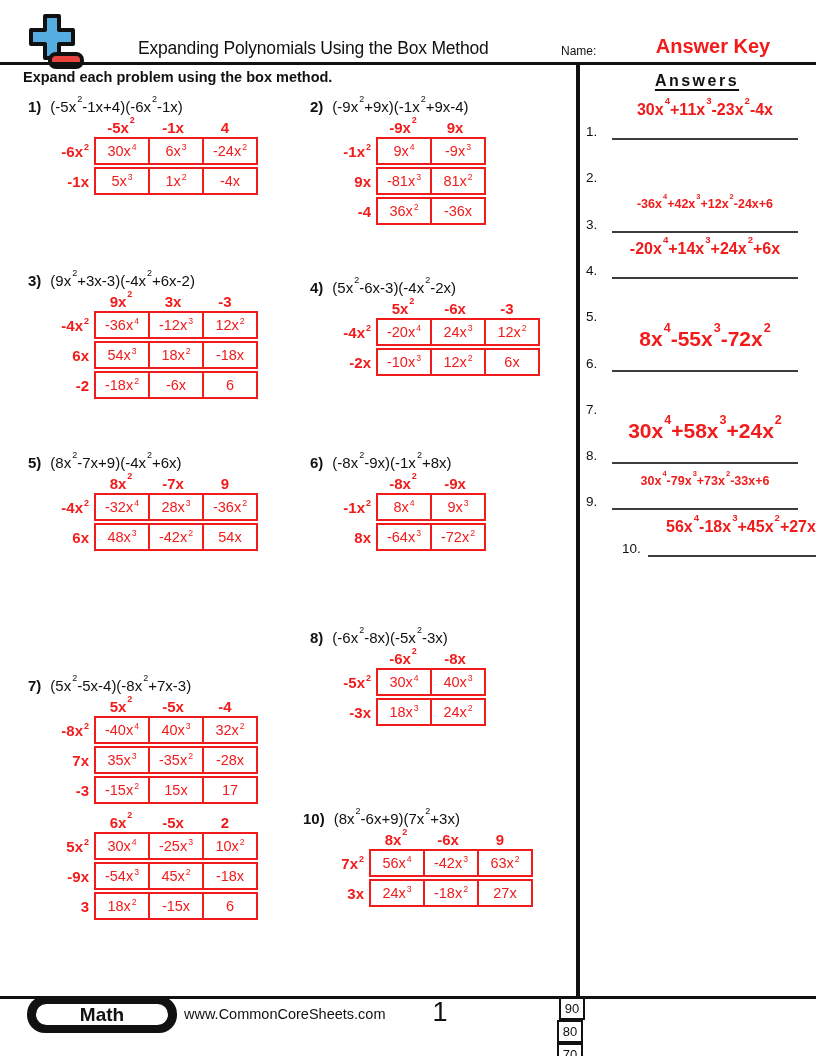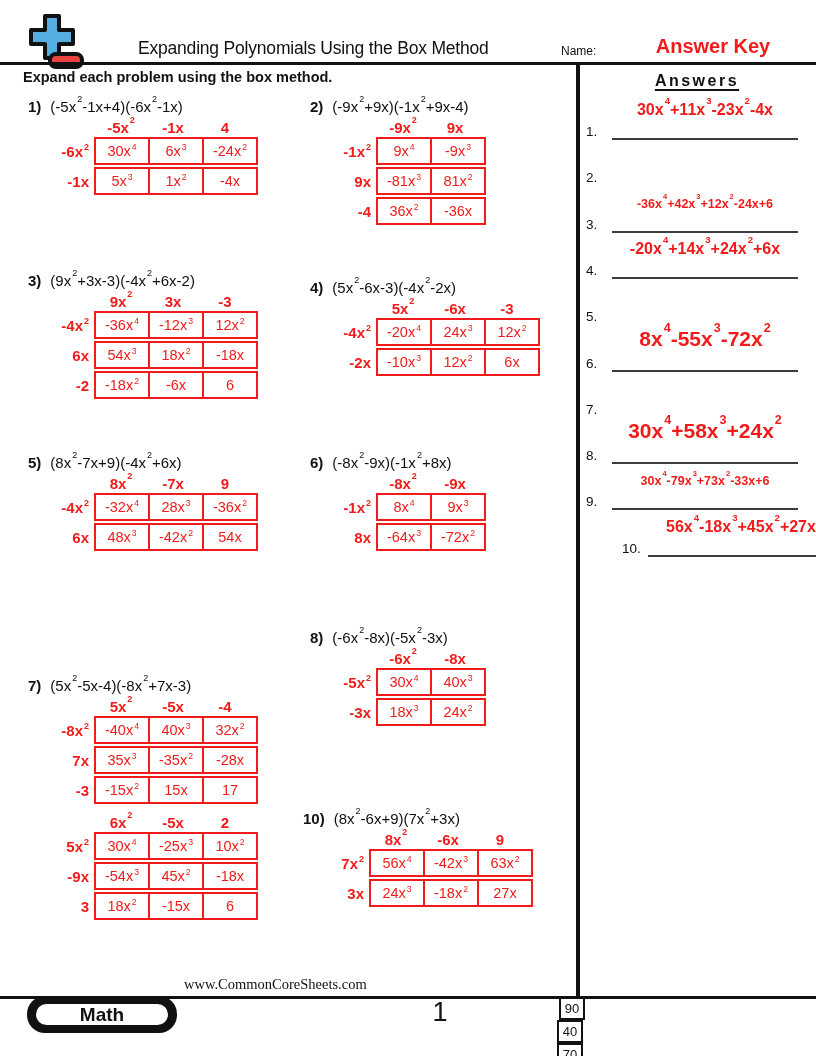--- a/index.html
+++ b/index.html
@@ -62,21 +62,21 @@
   .sz-lg{font-size:16px;}
   .sz-sm{font-size:12.5px;}
 
   
   .footer-rule{position:absolute;left:0;top:996px;width:816px;height:3px;background:var(--ink);}
   .subject-badge{position:absolute;left:27px;top:996px;width:150px;height:37px;
     background:var(--ink);border-radius:18px;display:flex;align-items:center;justify-content:center;}
   .subject-badge-inner{width:138px;height:27px;background:#fff;border:3px solid var(--ink);
     border-radius:14px;display:flex;align-items:center;justify-content:center;
     font-size:19px;font-weight:bold;}
-  .website{position:absolute;left:184px;top:976px;font-size:14.5px;font-family:Liberation Serif, serif;}
+  .website{position:absolute;left:184px;top:1006px;font-size:14.5px;}
   .page-number{position:absolute;left:412px;top:997px;width:56px;text-align:center;font-size:27px;}
   .score-strip{position:absolute;left:528px;top:997px;display:flex;align-items:center;}
   .score-range{font-size:12.5px;margin-right:6px;}
   .sbox{width:26px;height:23px;border:2px solid var(--ink);background:#fff;
     display:flex;align-items:center;justify-content:center;font-size:13px;}
   .sbox + .sbox{margin-left:-2px;}
   .sbox.filled{background:var(--score-fill);}
 </style>
 </head>
 <body>
@@ -309,21 +309,21 @@
 <div class="footer-rule"></div>
 <div class="subject-badge">
   <div class="subject-badge-inner">Math</div>
 </div>
 <div class="website">www.CommonCoreSheets.com</div>
 <div class="page-number">1</div>
 <div class="score-strip">
   <span class="score-range">1-10</span>
   <span id="score-boxes" style="display:flex;flex-direction:column;">
       <span class="sbox">90</span>
-      <span class="sbox">40</span>
+      <span class="sbox">80</span>
       <span class="sbox">70</span>
       <span class="sbox">60</span>
       <span class="sbox">50</span>
       <span class="sbox filled">40</span>
       <span class="sbox filled">30</span>
       <span class="sbox filled">40</span>
       <span class="sbox filled">10</span>
       <span class="sbox filled">0</span>
     </span>
 </div>

